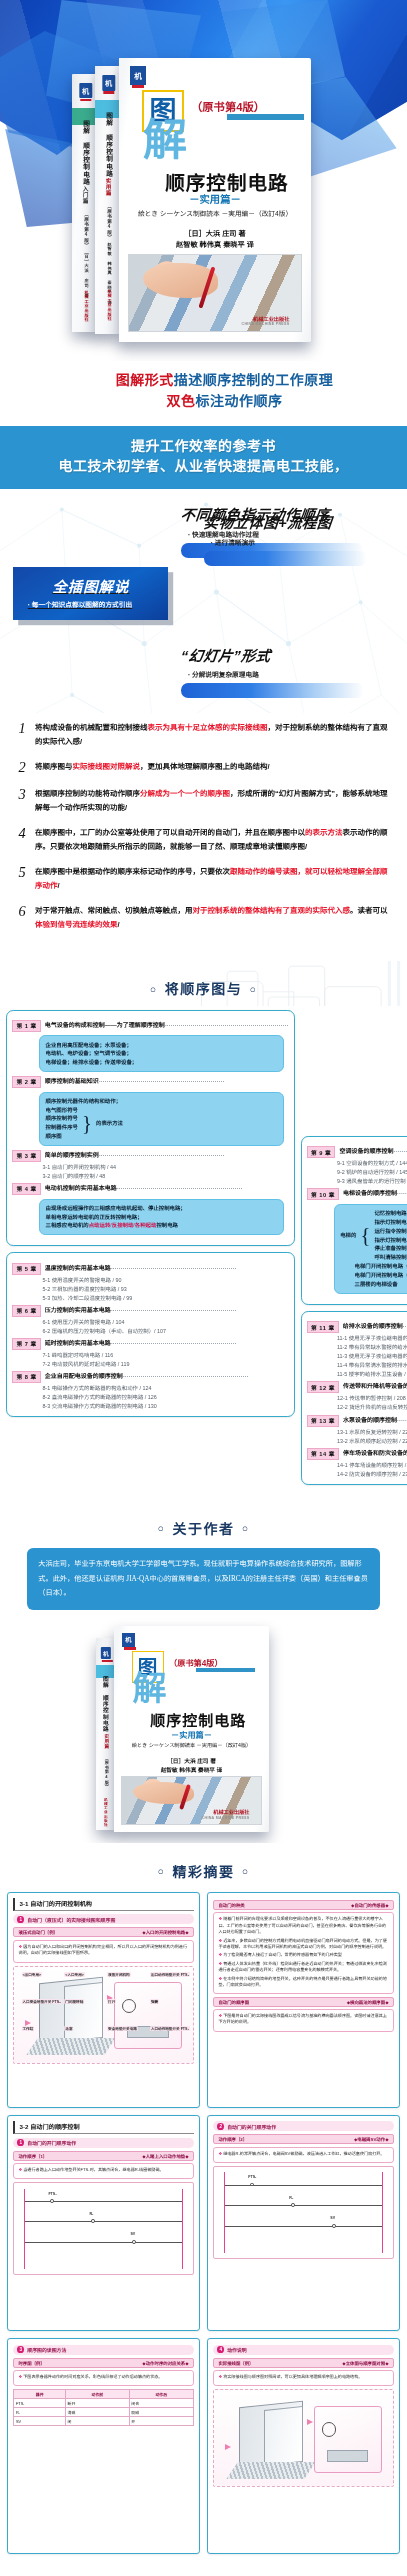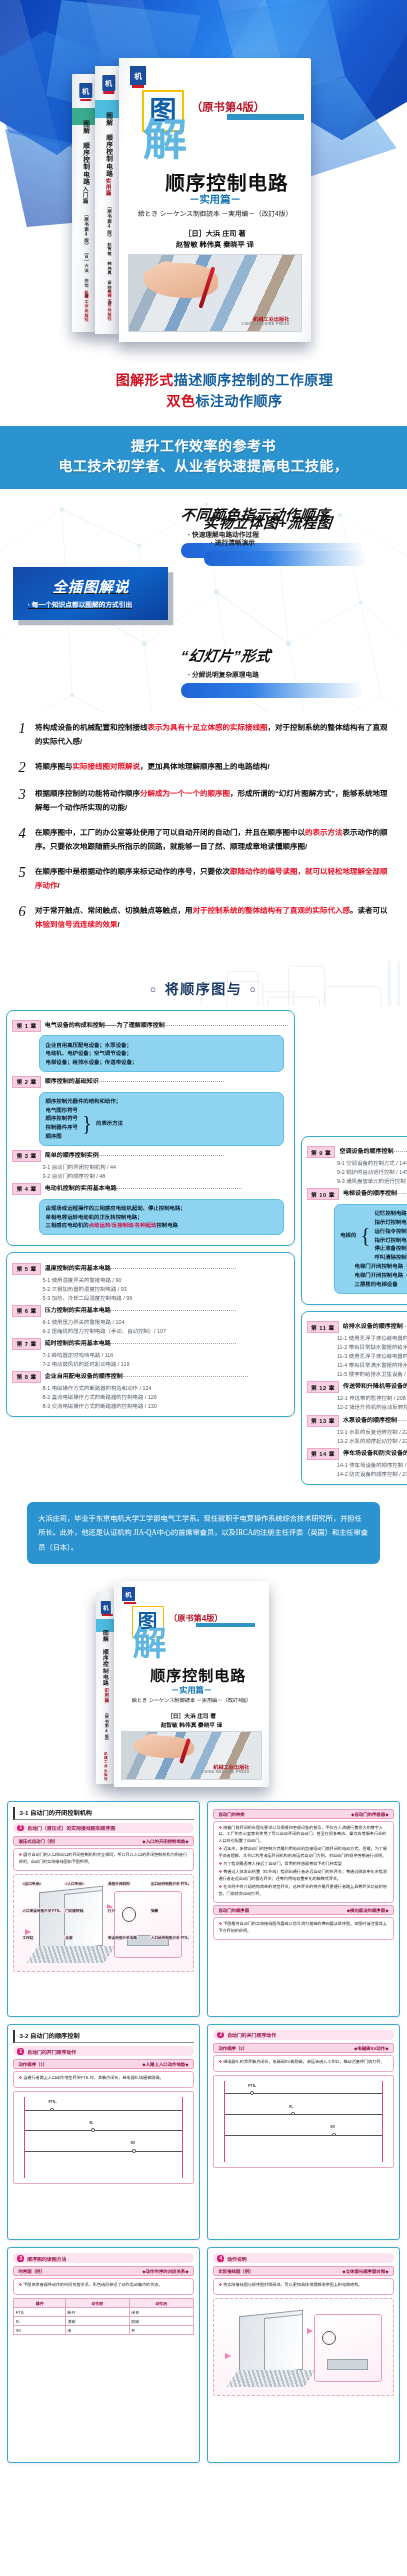--- a/index.html
+++ b/index.html
@@ -555,23 +555,26 @@
           <div class="ch">
             <span class="ch-badge">第 14 章</span>
             <span class="ch-t">停车场设备和防灾设备的顺序控制</span>
           </div>
           <div class="sub">14-1 停车场设备的顺序控制 / 228</div>
           <div class="sub">14-2 防灾设备的顺序控制 / 232</div>
         </div>
       </div>
   </div>
 
+  <section class="sect">
+    <h2>关于作者</h2>
+  </section>
 
   <div class="author-wrap">
-    <div class="author-box">大浜庄司，毕业于东京电机大学工学部电气工学系。现任就职于电算操作系统综合技术研究所，并担任所长。此外，他还是认证机构 JIA-QA中心的首席审查员，以及IRCA的注册主任评委（英国）和主任审查员（日本）。</div>
+    <div class="author-box">大浜庄司，毕业于东京电机大学工学部电气工学系。现任就职于电算操作系统综合技术研究所，图解形式。此外，他还是认证机构 JIA-QA中心的首席审查员，以及IRCA的注册主任评委（英国）和主任审查员（日本）。</div>
   </div>
 
   <div class="author-shot">
     <div class="ashot-inner">
       <div class="bk" style="left:0;top:11.3px;width:20.6px;height:192px;
            background:linear-gradient(95deg,#e9ecef,#fdfdfe 35%,#f0f2f5);">
         <div class="spine-logo" style="width:10.3px;height:12.4px;font-size:5.7px;">机</div>
         <div class="spine-band" style="top:27px;background:#3ab7dd;opacity:.9;height:13.4px;"></div>
         <div class="spine-txt" style="left:50%;transform:translateX(-50%);top:38px;font-size:5.7px;">图解 顺序控制电路</div>
         <div class="spine-txt" style="left:50%;transform:translateX(-50%);top:96px;font-size:4.6px;color:#b1121f;">实用篇</div>
@@ -592,20 +595,23 @@
         <div class="fc-photo" style="top:150px;height:49px;left:7.2px;right:7.2px;">
           <div class="fc-press">
             <div>机械工业出版社</div>
             <div class="en">CHINA MACHINE PRESS</div>
           </div>
         </div>
       </div>
     </div>
   </div>
 
+  <section class="sect">
+    <h2>精彩摘要</h2>
+  </section>
 
   <div class="excerpts" id="excerpt-host">
       <div class="pg">
         <div class="pg-h">3-1  自动门的开闭控制机构</div>
         <div class="pg-t1">
           <span class="dotnum">1</span>
           <span>自动门（液压式）的实际接线图和顺序图</span>
         </div>
         <div class="pg-band">
           <span>液压式自动门〔例〕</span>

